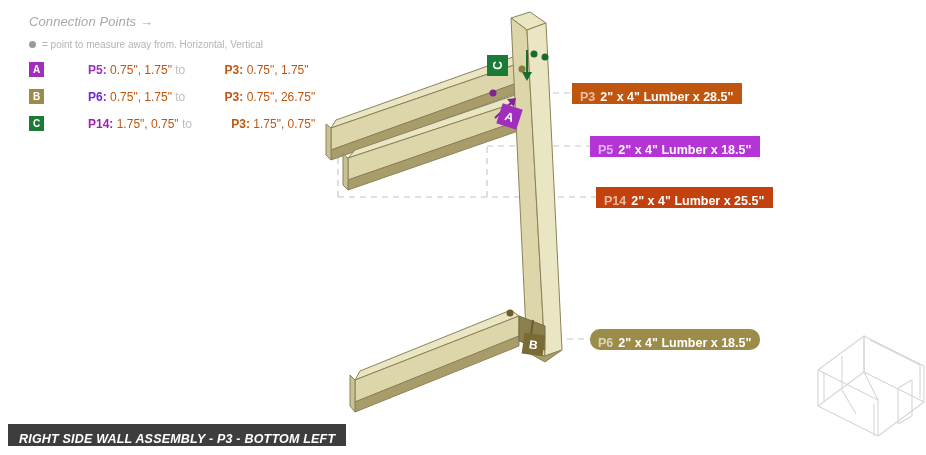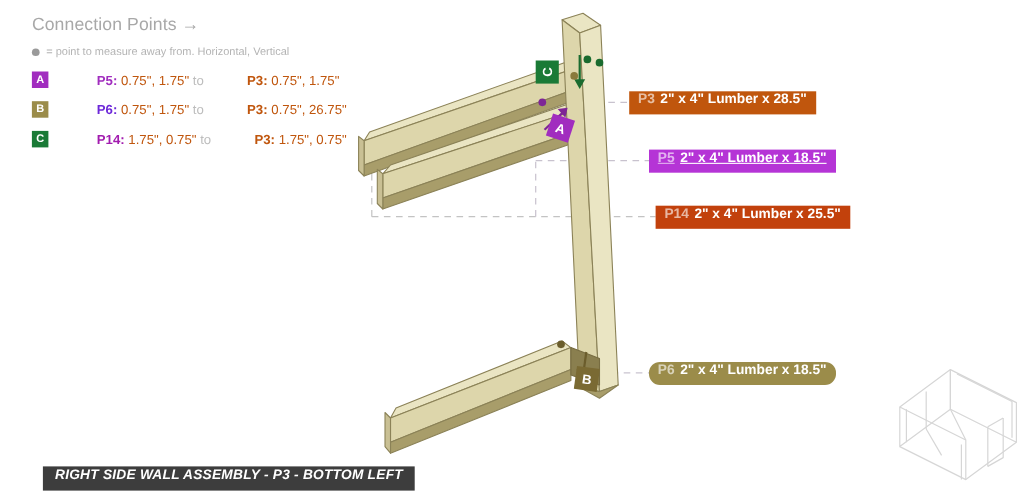--- a/index.html
+++ b/index.html
@@ -17,24 +17,25 @@
   }
 
   
   #legend {
     position: absolute;
     left: 0px;
     top: 14px;
     width: 330px;
   }
   .legend-title {
-    font-size: 16px;
+    font-size: 13px;
     color: #a8a8a8;
     margin-left: 29px;
     letter-spacing: 0.1px;
+    font-style: italic;
   }
   .legend-sub {
     font-size: 10px;
     color: #b4b4b4;
     margin-left: 29px;
     margin-top: 10px;
     display: flex;
     align-items: center;
   }
   .legend-sub .dot {
@@ -67,21 +68,21 @@
     line-height: 1;
   }
   .conn-text { font-weight: normal; }
   .conn-text b { font-weight: bold; margin-left: 36px; }
 
   
   .part-label {
     position: absolute;
     height: 21px;
     display: flex;
-    align-items: flex-start;
+    align-items: flex-end;
     padding: 0 9px 0 8px;
     color: #ffffff;
     font-size: 12.5px;
     font-weight: bold;
     white-space: nowrap;
     box-sizing: border-box;
   }
   .part-label .pid {
     opacity: 0.62;
     margin-right: 5px;
@@ -90,27 +91,26 @@
 
   
   #titlebar {
     position: absolute;
     left: 8px;
     bottom: 9px;
     height: 22px;
     background: #3d3d3d;
     color: #ffffff;
     display: flex;
-    align-items: flex-start;
+    align-items: flex-end;
     padding: 0 11px;
     font-size: 12.5px;
     font-weight: bold;
     font-style: italic;
     letter-spacing: 0.2px;
-    margin-left: 31px;
   }
 
   
   #scene { position: absolute; left: 0; top: 0; width: 926px; height: 455px; pointer-events: none; }
 
   
   .model-badge {
     position: absolute;
     width: 21px;
     height: 21px;
@@ -238,21 +238,21 @@
       <path d="M30,62 L44,86"></path>
     </g>
   </g>
 </svg>
 
 <div id="labels-layer">
     <div class="part-label" style="left: 572px; top: 83px; background: rgb(192, 86, 13);">
       <span class="pid">P3</span>
       <span>2" x 4" Lumber  x 28.5"</span>
     </div>
-    <div class="part-label" style="left: 590px; top: 136px; background: rgb(181, 52, 214); text-decoration: underline;">
+    <div class="part-label" style="left: 590px; top: 136px; background: rgb(181, 52, 214);">
       <span class="pid">P5</span>
       <span>2" x 4" Lumber  x 18.5"</span>
     </div>
     <div class="part-label" style="left: 596px; top: 187px; background: #c2410c;">
       <span class="pid">P14</span>
       <span>2" x 4" Lumber  x 25.5"</span>
     </div>
     <div class="part-label" style="left: 590px; top: 329px; background: rgb(155, 140, 74); border-radius: 10px;">
       <span class="pid">P6</span>
       <span>2" x 4" Lumber  x 18.5"</span>

